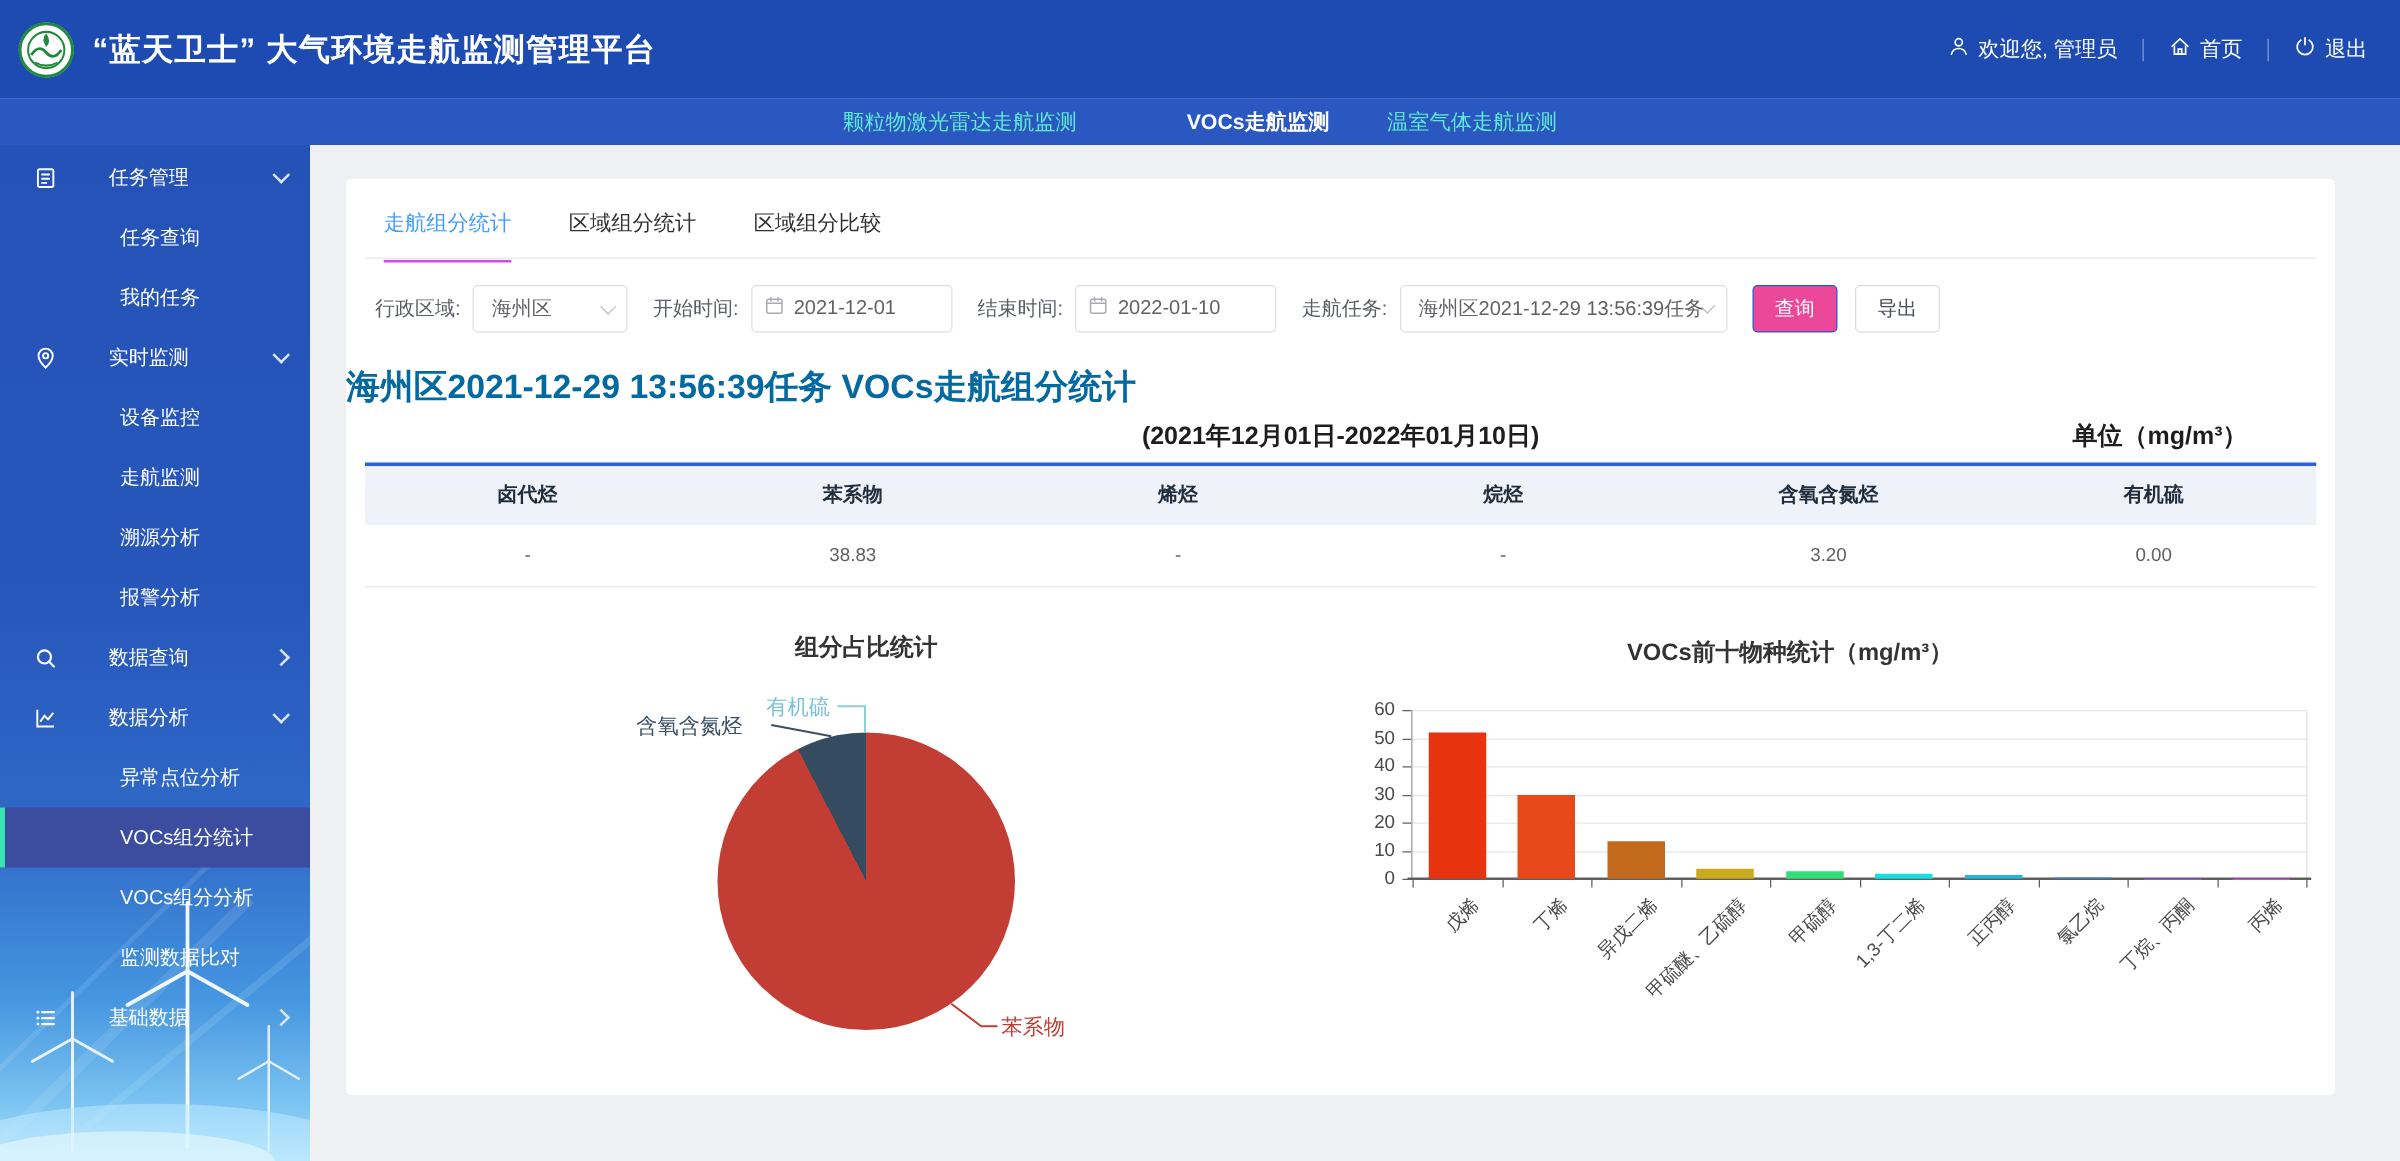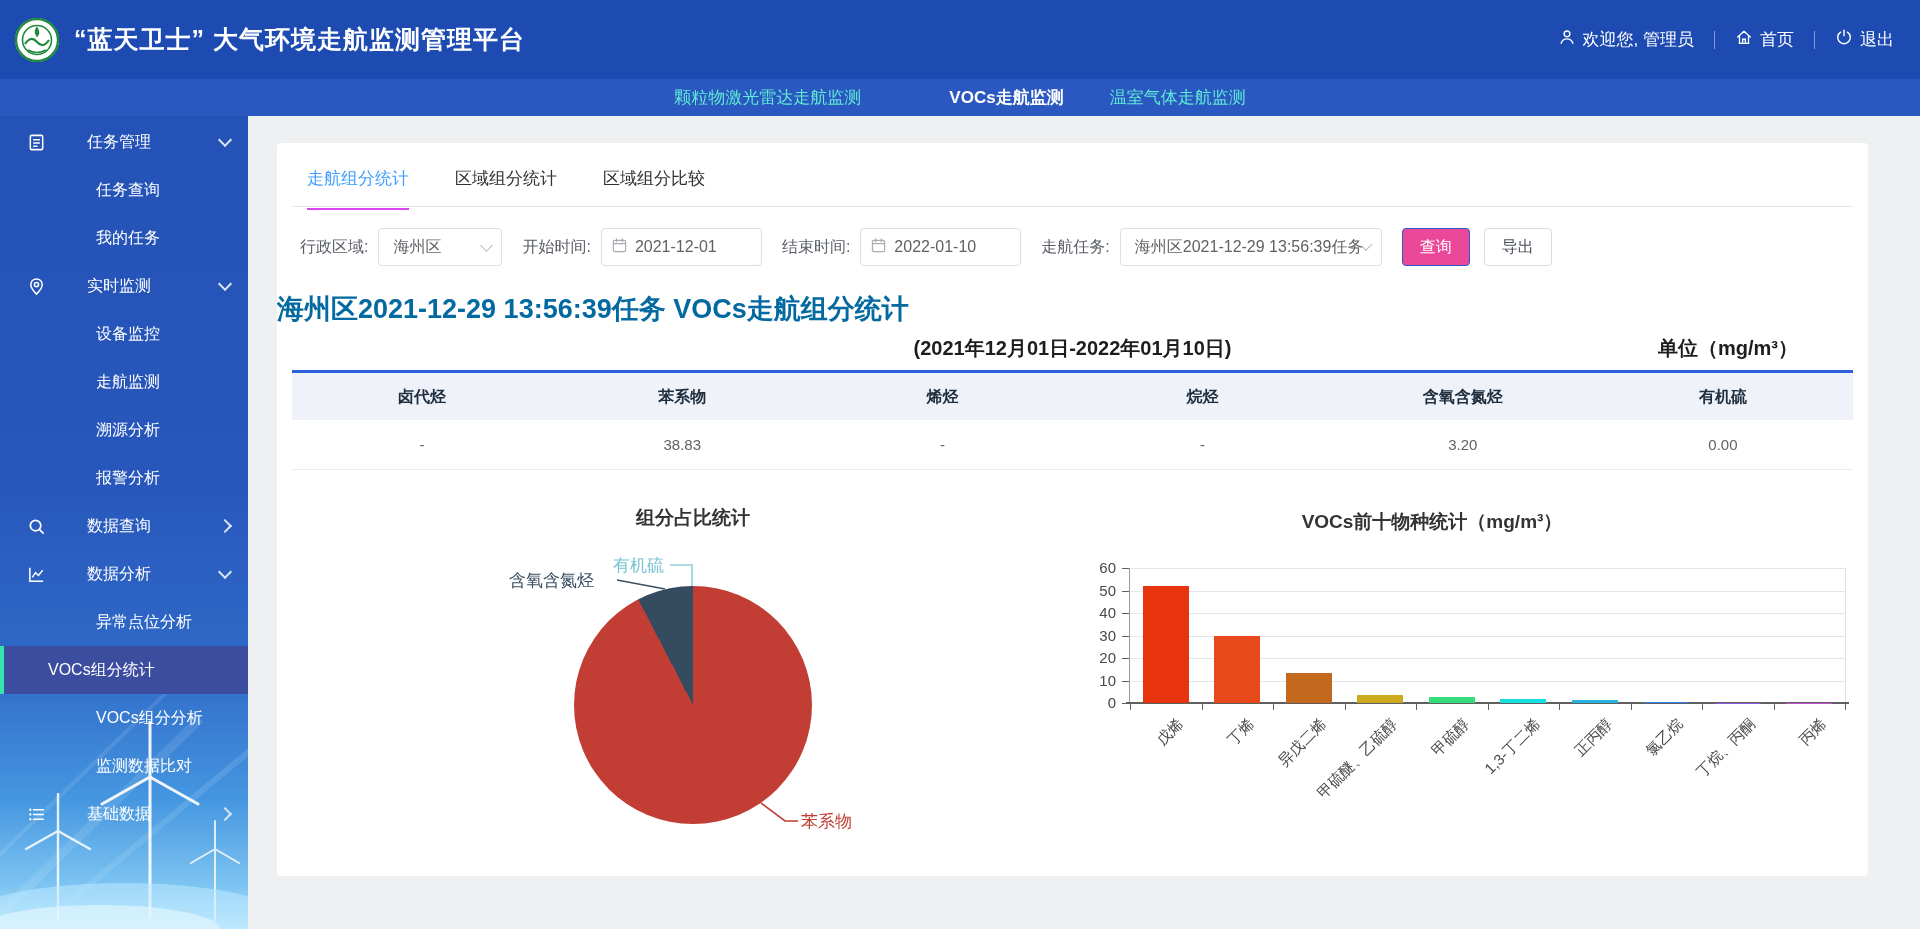--- a/index.html
+++ b/index.html
@@ -16,21 +16,21 @@
   .top-nav{position:absolute;top:79px;left:0;right:0;height:37px;background:#2b57c0;display:flex;align-items:center;justify-content:center;gap:46px;z-index:4;}
   .top-tab{color:#5eead4;font-size:17px;cursor:pointer;white-space:nowrap;}
   .top-tab.active{color:#ffffff;font-weight:bold;margin-left:42px;}
   
   .sidebar{position:absolute;top:116px;left:0;width:248px;bottom:0;overflow:hidden;
      background:linear-gradient(180deg,#2452b6 0%,#2857bc 45%,#2f6ac8 68%,#4596e0 84%,#7fc6f2 95%,#b9e6fb 100%);}
   .side-list{position:relative;padding-top:2px;z-index:2;}
   .side-item{position:relative;height:48px;display:flex;align-items:center;color:#fff;font-size:16px;cursor:pointer;}
   .side-item.group{padding-left:26px;gap:28px;}
   .side-item.child{padding-left:96px;}
-  .side-item.selected{background:#3c4da0;border-left:4px solid #37e3ae;padding-left:44px;}
+  .side-item.selected{background:#3c4da0;border-left:4px solid #37e3ae;padding-left:92px;}
   .s-icon{width:20px;height:20px;margin-right:13px;display:inline-flex;align-items:center;justify-content:center;}
   .chev{position:absolute;right:18px;width:8px;height:8px;border-right:2px solid #dbe4f8;border-bottom:2px solid #dbe4f8;}
   .chev.down{transform:rotate(45deg);margin-top:-4px;}
   .chev.right{transform:rotate(-45deg);}
   .side-deco{position:absolute;left:0;bottom:0;width:248px;height:280px;z-index:1;pointer-events:none;}
   
   .main{position:absolute;top:116px;left:248px;right:0;bottom:0;background:#eef0f2;}
   .card{position:absolute;left:29px;top:27px;width:1591px;height:733px;background:#fff;border-radius:4px;}
   
   .ctabs{position:absolute;left:30px;top:24px;display:flex;gap:46px;}

